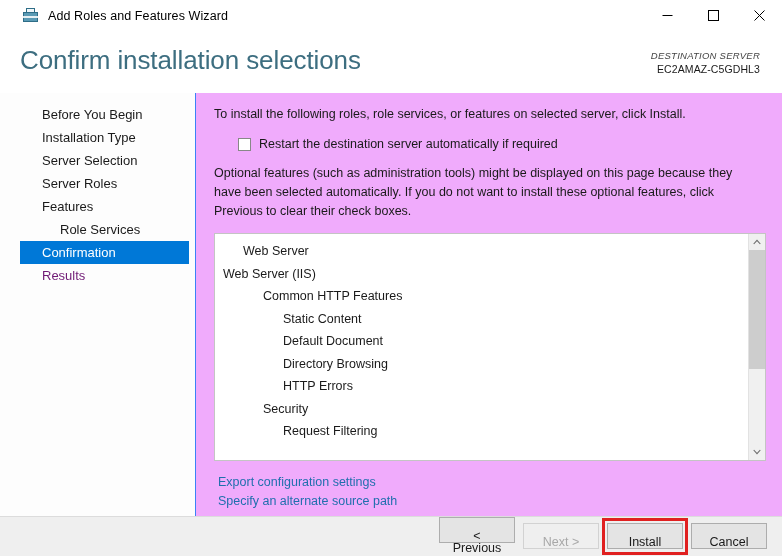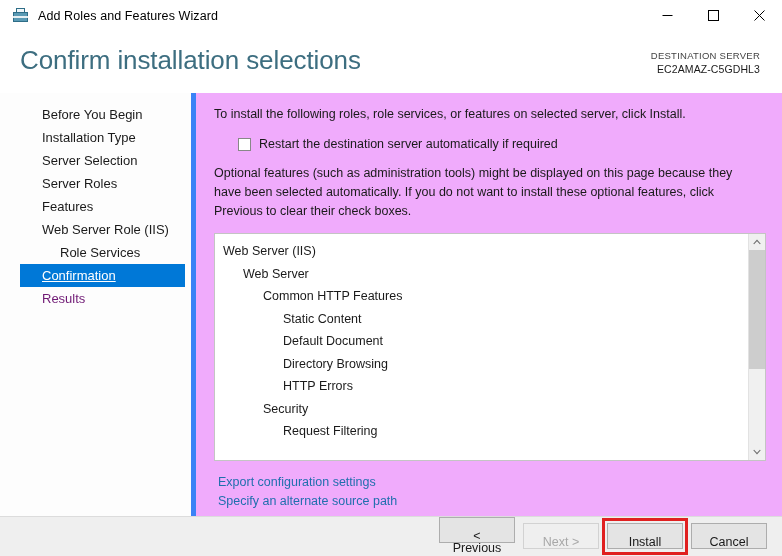--- a/index.html
+++ b/index.html
@@ -27,21 +27,21 @@
     overflow: hidden;
   }
 
   
   .titlebar {
     height: 31px;
     flex: 0 0 31px;
     background: #ffffff;
     display: flex;
     align-items: center;
-    padding-left: 12px;
+    padding-left: 22px;
     position: relative;
   }
 
   .app-icon {
     width: 17px;
     height: 17px;
     flex: 0 0 17px;
     position: relative;
     margin-right: 9px;
   }
@@ -119,61 +119,61 @@
     top: 19px;
     text-align: right;
     line-height: 1.32;
   }
   .dest-label {
     font-size: 9.5px;
     color: #444444;
     letter-spacing: .25px;
     display: block;
     white-space: nowrap;
+    font-style: italic;
   }
   .dest-name {
     font-size: 10.5px;
     color: #1a1a1a;
     letter-spacing: .1px;
     display: block;
     white-space: nowrap;
   }
 
   
   .body-area {
     flex: 1 1 auto;
     display: flex;
     min-height: 0;
     position: relative;
   }
 
   .sidebar {
     flex: 0 0 196px;
     background: #fdfdfd;
-    border-right: 5px solid #3b82f6;
+    border-right: 1px solid #3b82f6;
     padding-top: 10px;
   }
 
   .nav-item {
     height: 23px;
     line-height: 23px;
     font-size: 13px;
     color: #1a1a1a;
     padding-left: 22px;
     margin: 0 6px 0 20px;
     white-space: nowrap;
     cursor: default;
   }
   .nav-item.sub { padding-left: 40px; }
   .nav-item.active {
     background: #0078d7;
     color: #ffffff;
     margin-left: 20px;
     padding-left: 22px;
-    text-decoration: underline;
   }
   .nav-item.disabled { color: #701a75; }
 
   .content {
     flex: 1 1 auto;
     min-width: 0;
     padding: 10px 16px 0 18px;
     background: #f0abfc;
     position: relative;
   }
@@ -378,41 +378,40 @@
   </div>
 
   <div class="body-area">
 
     <nav class="sidebar" id="sidebar">
         <div class="nav-item">Before You Begin</div>
         <div class="nav-item">Installation Type</div>
         <div class="nav-item">Server Selection</div>
         <div class="nav-item">Server Roles</div>
         <div class="nav-item">Features</div>
-        <div class="nav-item">Web Server Role (IIS)</div>
         <div class="nav-item sub">Role Services</div>
         <div class="nav-item active">Confirmation</div>
         <div class="nav-item disabled">Results</div>
       </nav>
 
     <div class="content">
 
       <p class="intro-line">To install the following roles, role services, or features on selected server, click Install.</p>
 
       <div class="checkrow">
         <span class="checkbox"></span>
         <label>Restart the destination server automatically if required</label>
       </div>
 
       <p class="note">Optional features (such as administration tools) might be displayed on this page because they have been selected automatically. If you do not want to install these optional features, click Previous to clear their check boxes.</p>
 
       <div class="listbox">
         <div class="list-items" id="tree-list">
+            <div class="tree-row lvl1">Web Server</div>
             <div class="tree-row lvl0">Web Server (IIS)</div>
-            <div class="tree-row lvl1">Web Server</div>
             <div class="tree-row lvl2">Common HTTP Features</div>
             <div class="tree-row lvl3">Static Content</div>
             <div class="tree-row lvl3">Default Document</div>
             <div class="tree-row lvl3">Directory Browsing</div>
             <div class="tree-row lvl3">HTTP Errors</div>
             <div class="tree-row lvl2">Security</div>
             <div class="tree-row lvl3">Request Filtering</div>
           </div>
         <div class="scrollbar">
           <div class="sb-arrow">

